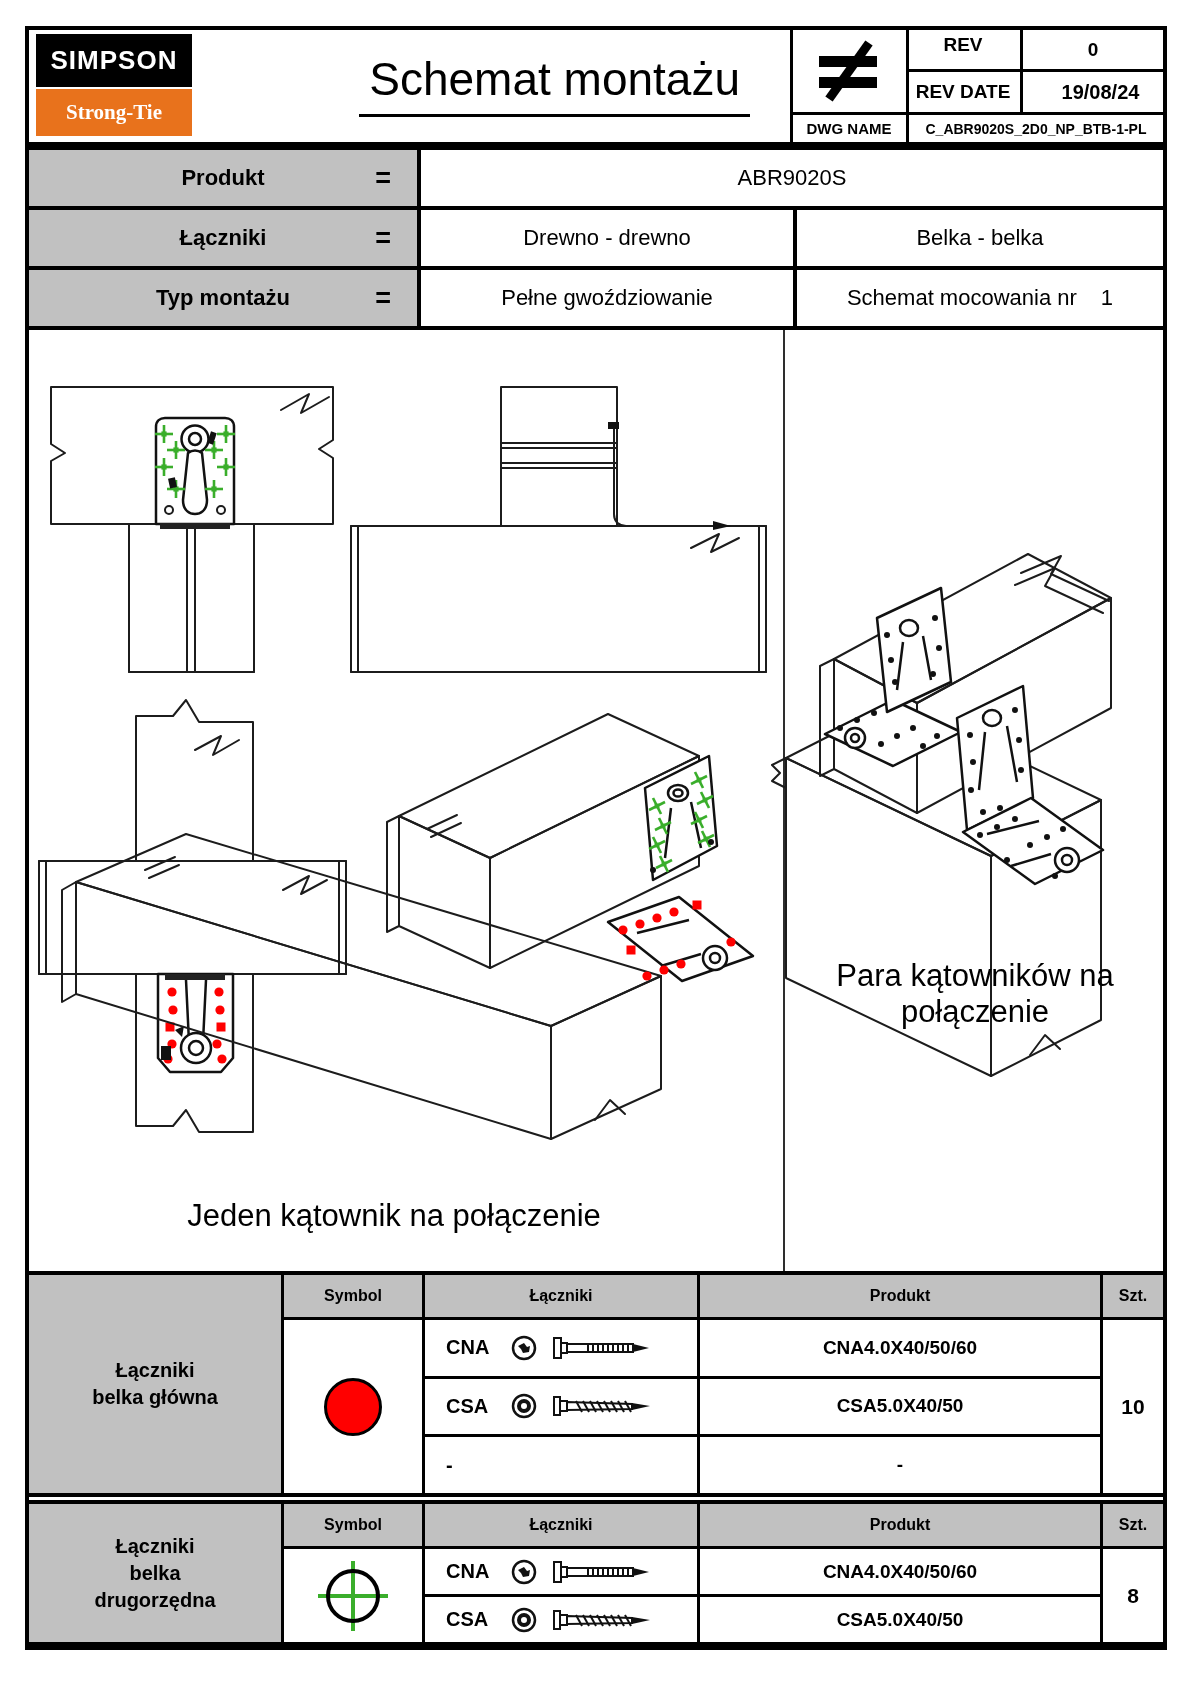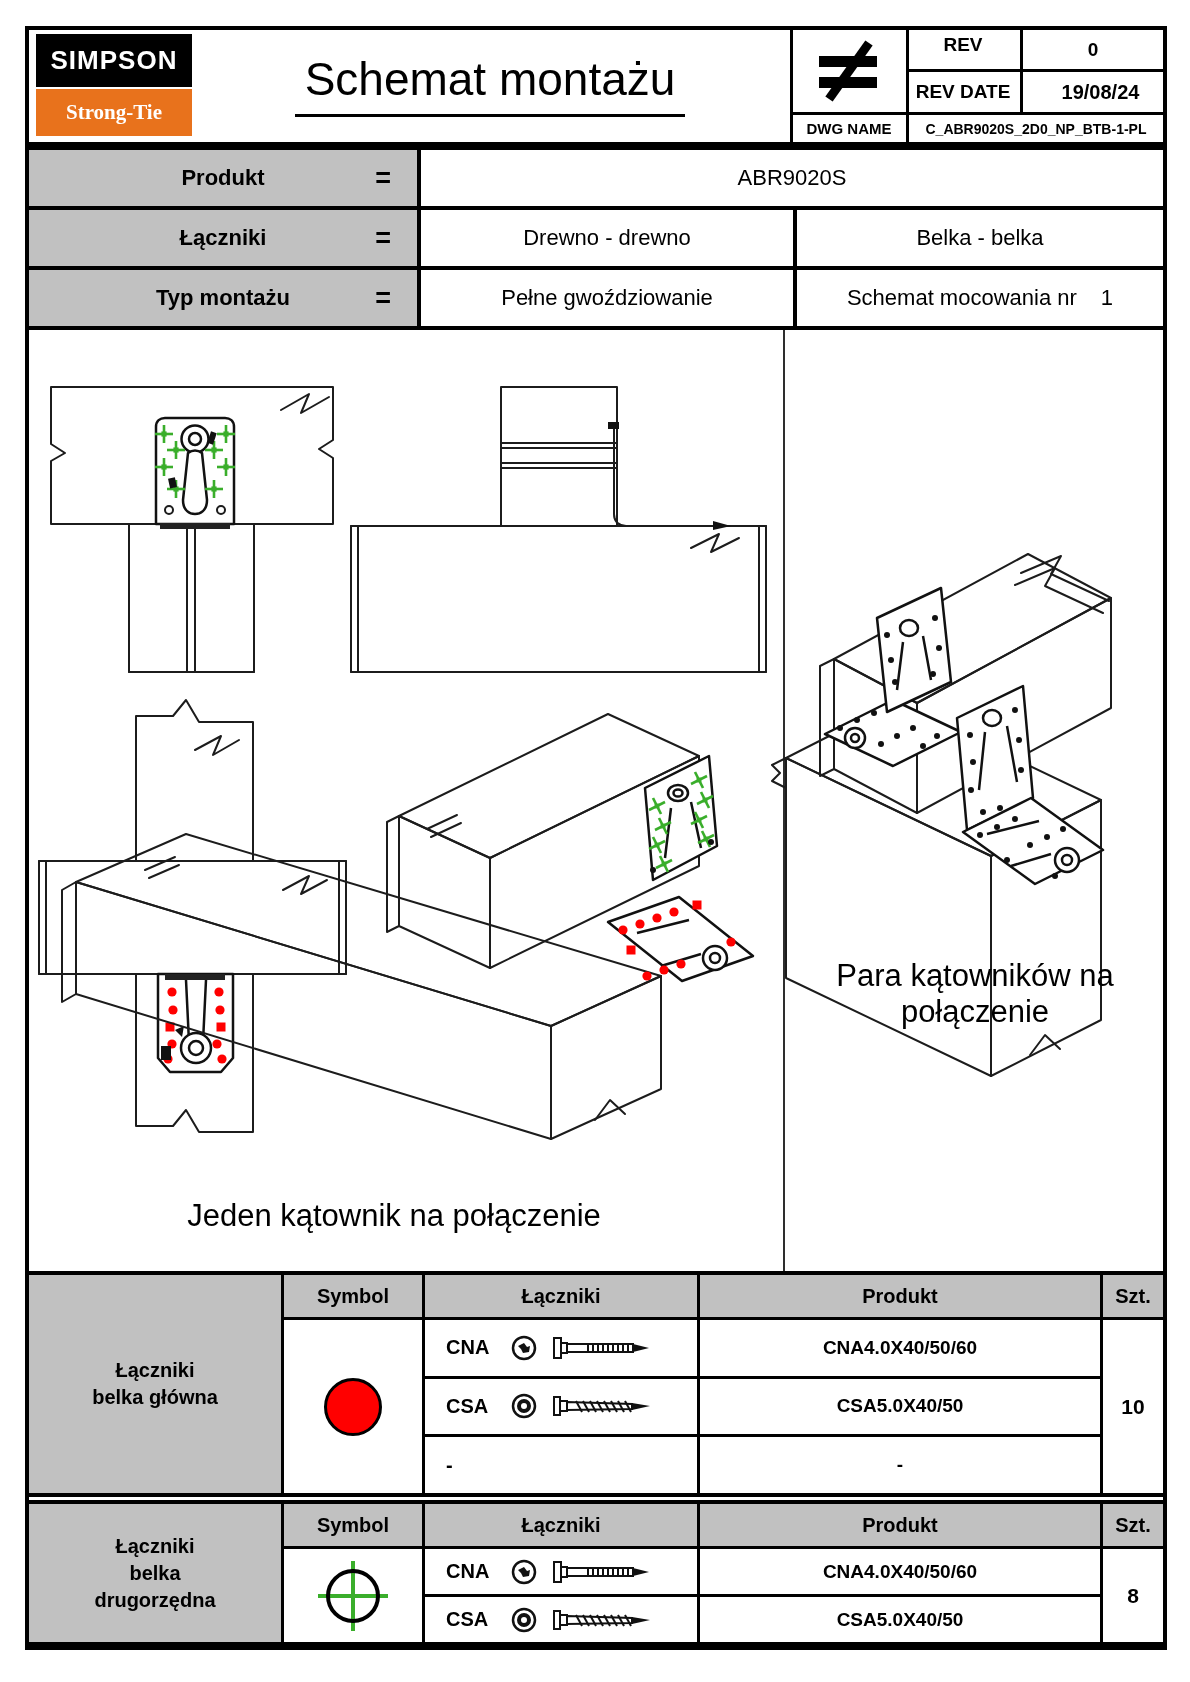--- a/index.html
+++ b/index.html
@@ -6,21 +6,21 @@
   .page{position:relative;width:1190px;height:1682px;background:#fff;
         font-family:"Liberation Sans",sans-serif;color:#000;overflow:hidden;margin:0 auto;}
   .abs{position:absolute;}
   .outer-border{left:25px;top:26px;width:1142px;height:1624px;border:4px solid #000;box-sizing:border-box;}
   
   .logo-box{left:36px;top:34px;width:156px;}
   .logo-black{background:#000;color:#fff;font-weight:bold;font-size:26px;letter-spacing:1px;
               text-align:center;padding:11px 0;}
   .logo-orange{background:#e8721c;color:#fff;font-weight:bold;font-size:21px;
                font-family:"Liberation Serif",serif;text-align:center;padding:11px 2px;margin-top:2px;}
-  .title-wrap{left:230px;top:52px;width:520px;text-align:center;}
+  .title-wrap{left:230px;top:52px;width:520px;text-align:right;}
   .title-text{display:inline-block;font-size:46px;border-bottom:3px solid #000;padding:0 10px 8px 10px;}
   .hline{background:#000;}
   .vline{background:#000;}
   .hdr-cell{display:flex;align-items:center;justify-content:center;font-weight:bold;}
   
   .product-grid{left:25px;top:146px;width:1142px;height:184px;display:grid;box-sizing:border-box;
     grid-template-columns:388px 372px 1fr;grid-template-rows:1fr 1fr 1fr;background:#000;gap:4px;padding:4px;}
   .pcell{background:#fff;display:flex;align-items:center;justify-content:center;font-size:22px;}
   .pcell.gray{background:#c1c1c1;position:relative;font-weight:bold;}
   .pcell.gray .eq{position:absolute;right:26px;font-size:27px;font-weight:bold;}
@@ -29,21 +29,21 @@
   
   .divider{left:783px;top:330px;width:2px;height:941px;background:#2e2e2e;}
   .caption{font-size:31px;text-align:center;white-space:pre-line;}
   
   .spec-table{left:25px;width:1142px;display:grid;box-sizing:border-box;background:#000;gap:3px;padding:4px;
     grid-template-columns:252px 138px 272px 400px 1fr;}
   .t1{top:1271px;height:226px;grid-template-rows:42px 1fr 1fr 1fr;}
   .t2{top:1500px;height:146px;grid-template-rows:42px 1fr 1fr;}
   .cell{background:#fff;display:flex;align-items:center;justify-content:center;}
   .cell.gray{background:#c1c1c1;}
-  .col-head{font-weight:bold;font-size:20px;}
+  .col-head{font-weight:bold;font-size:16px;}
   .row-label{font-weight:bold;font-size:20px;text-align:center;white-space:pre-line;line-height:1.35;}
   .fast-cell{justify-content:flex-start;gap:15px;padding-left:13px;box-sizing:border-box;}
   .fast-code{font-weight:bold;font-size:20px;min-width:50px;margin-left:8px;}
   .prod-cell{font-weight:bold;font-size:19px;}
   .qty-cell{font-weight:bold;font-size:21px;}
   .red-circle{width:52px;height:52px;border-radius:50%;background:#ff0000;border:3px solid #000;}
   svg{display:block;}
   
   .art{stroke:#1c1c1c;stroke-width:2;fill:none;stroke-linejoin:round;stroke-linecap:round;}
   .plate{stroke:#111;stroke-width:2.5;fill:#fff;stroke-linejoin:round;}

